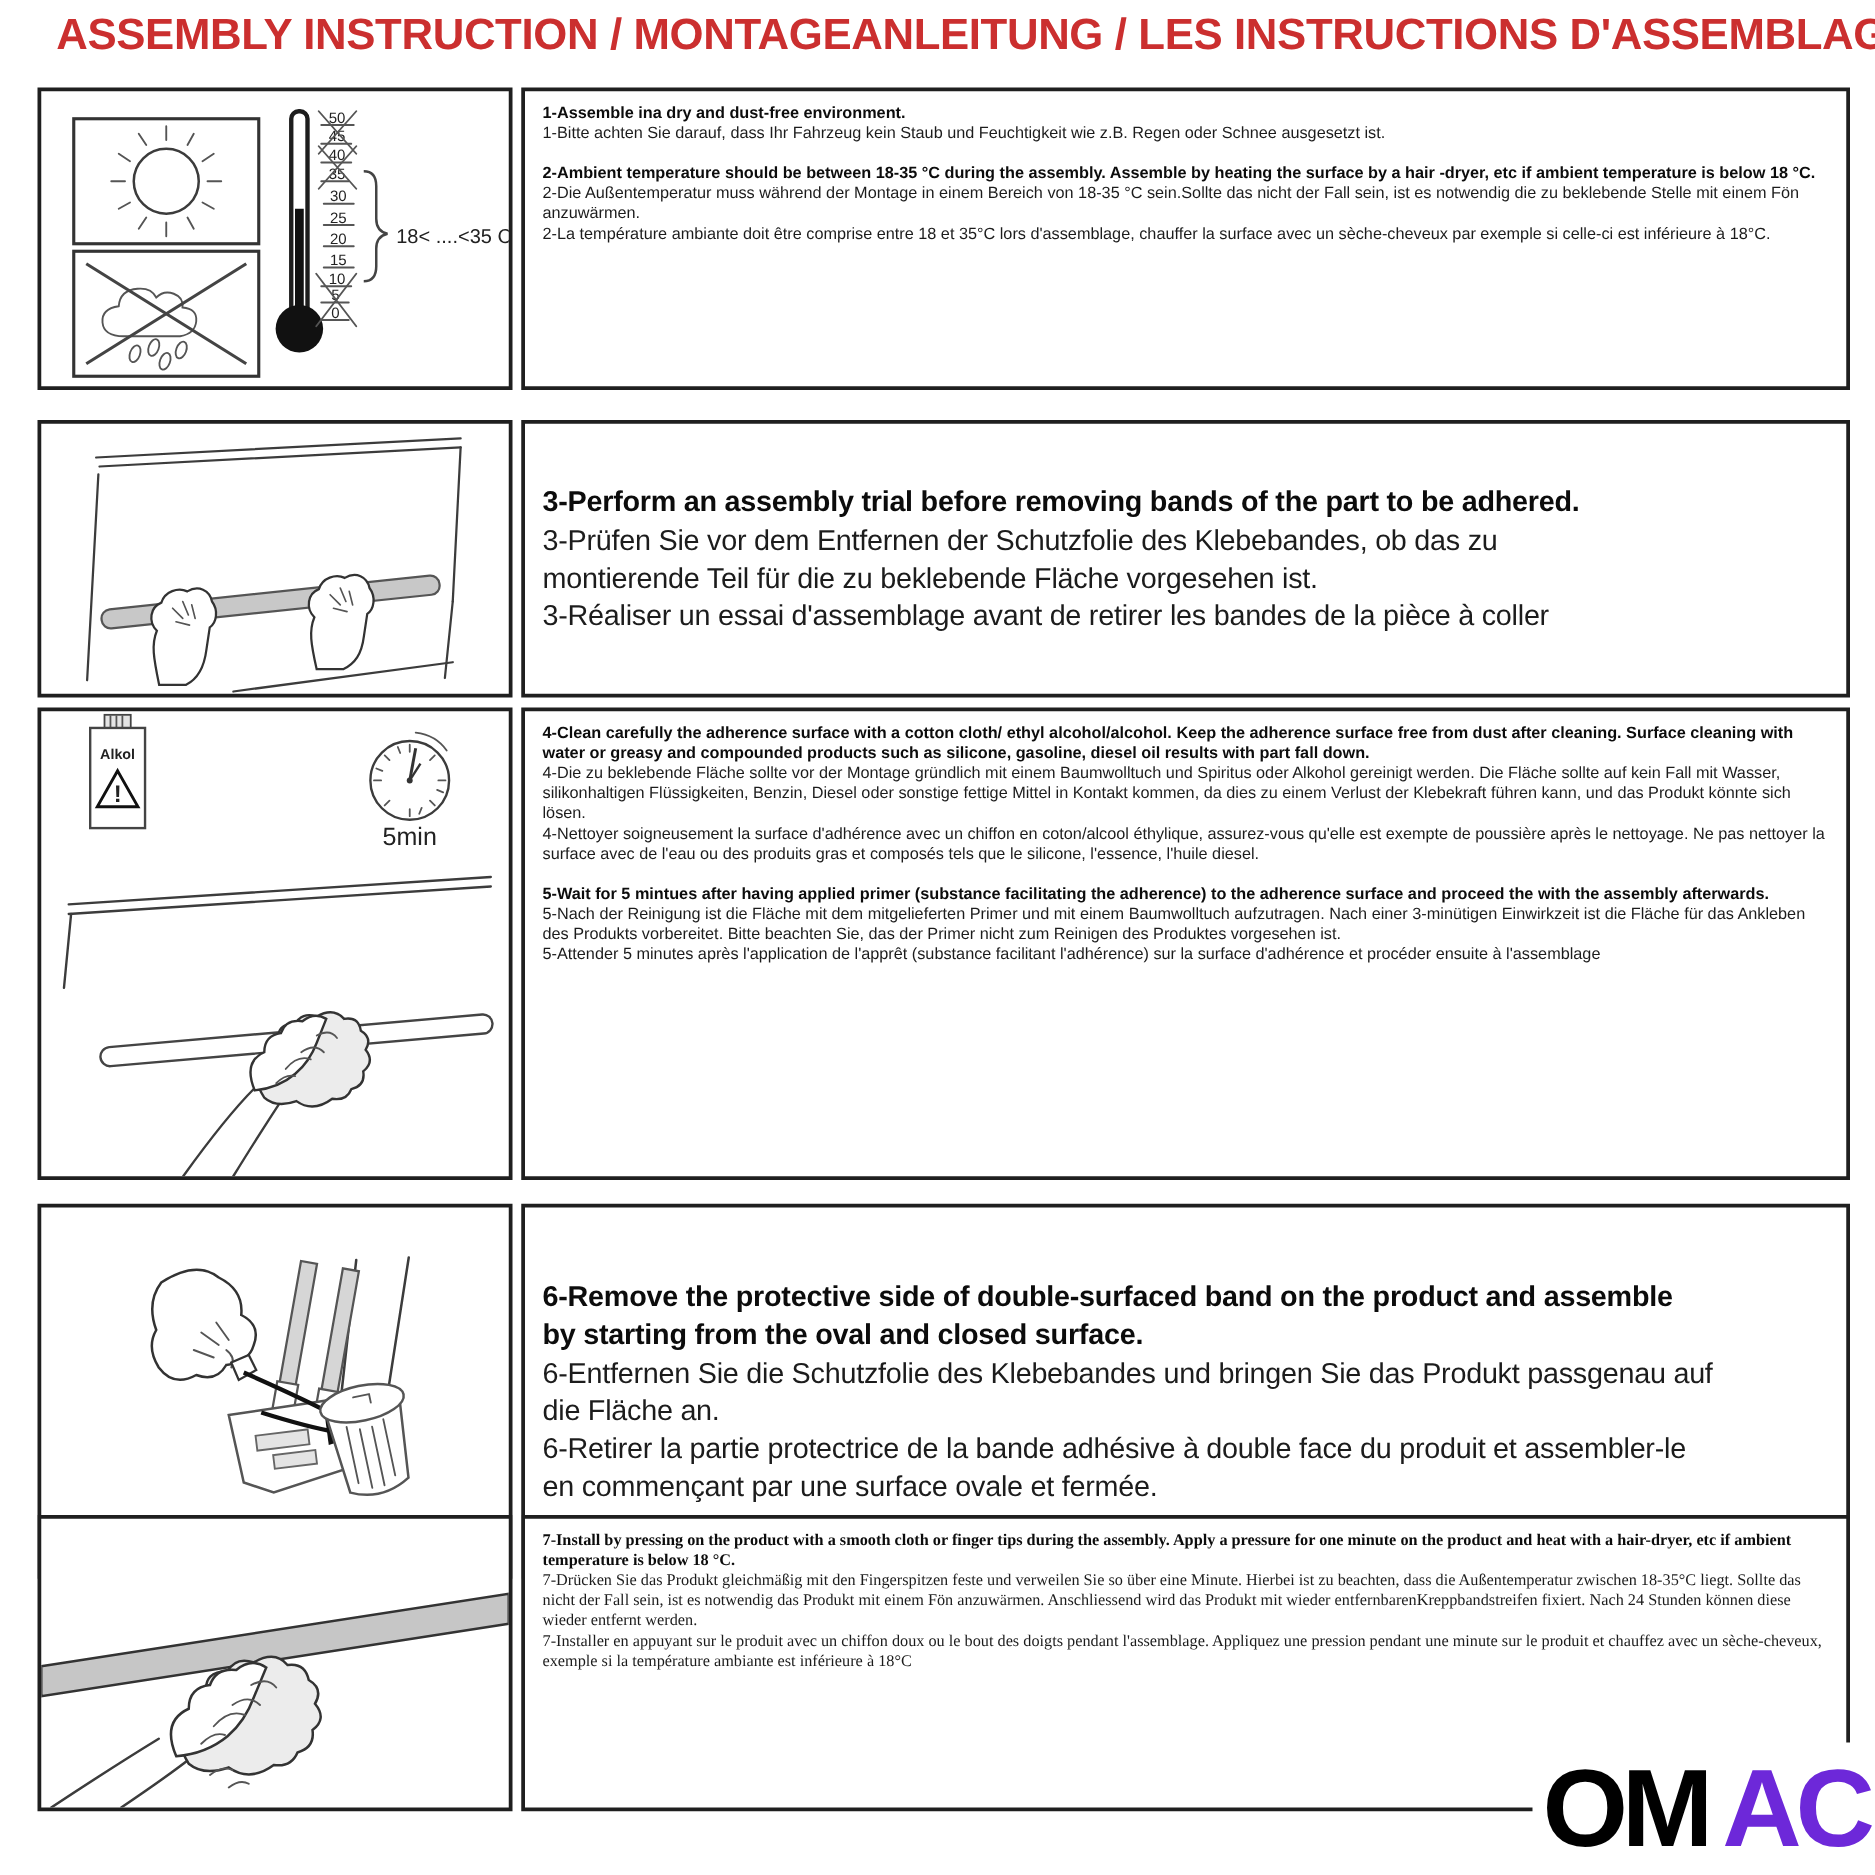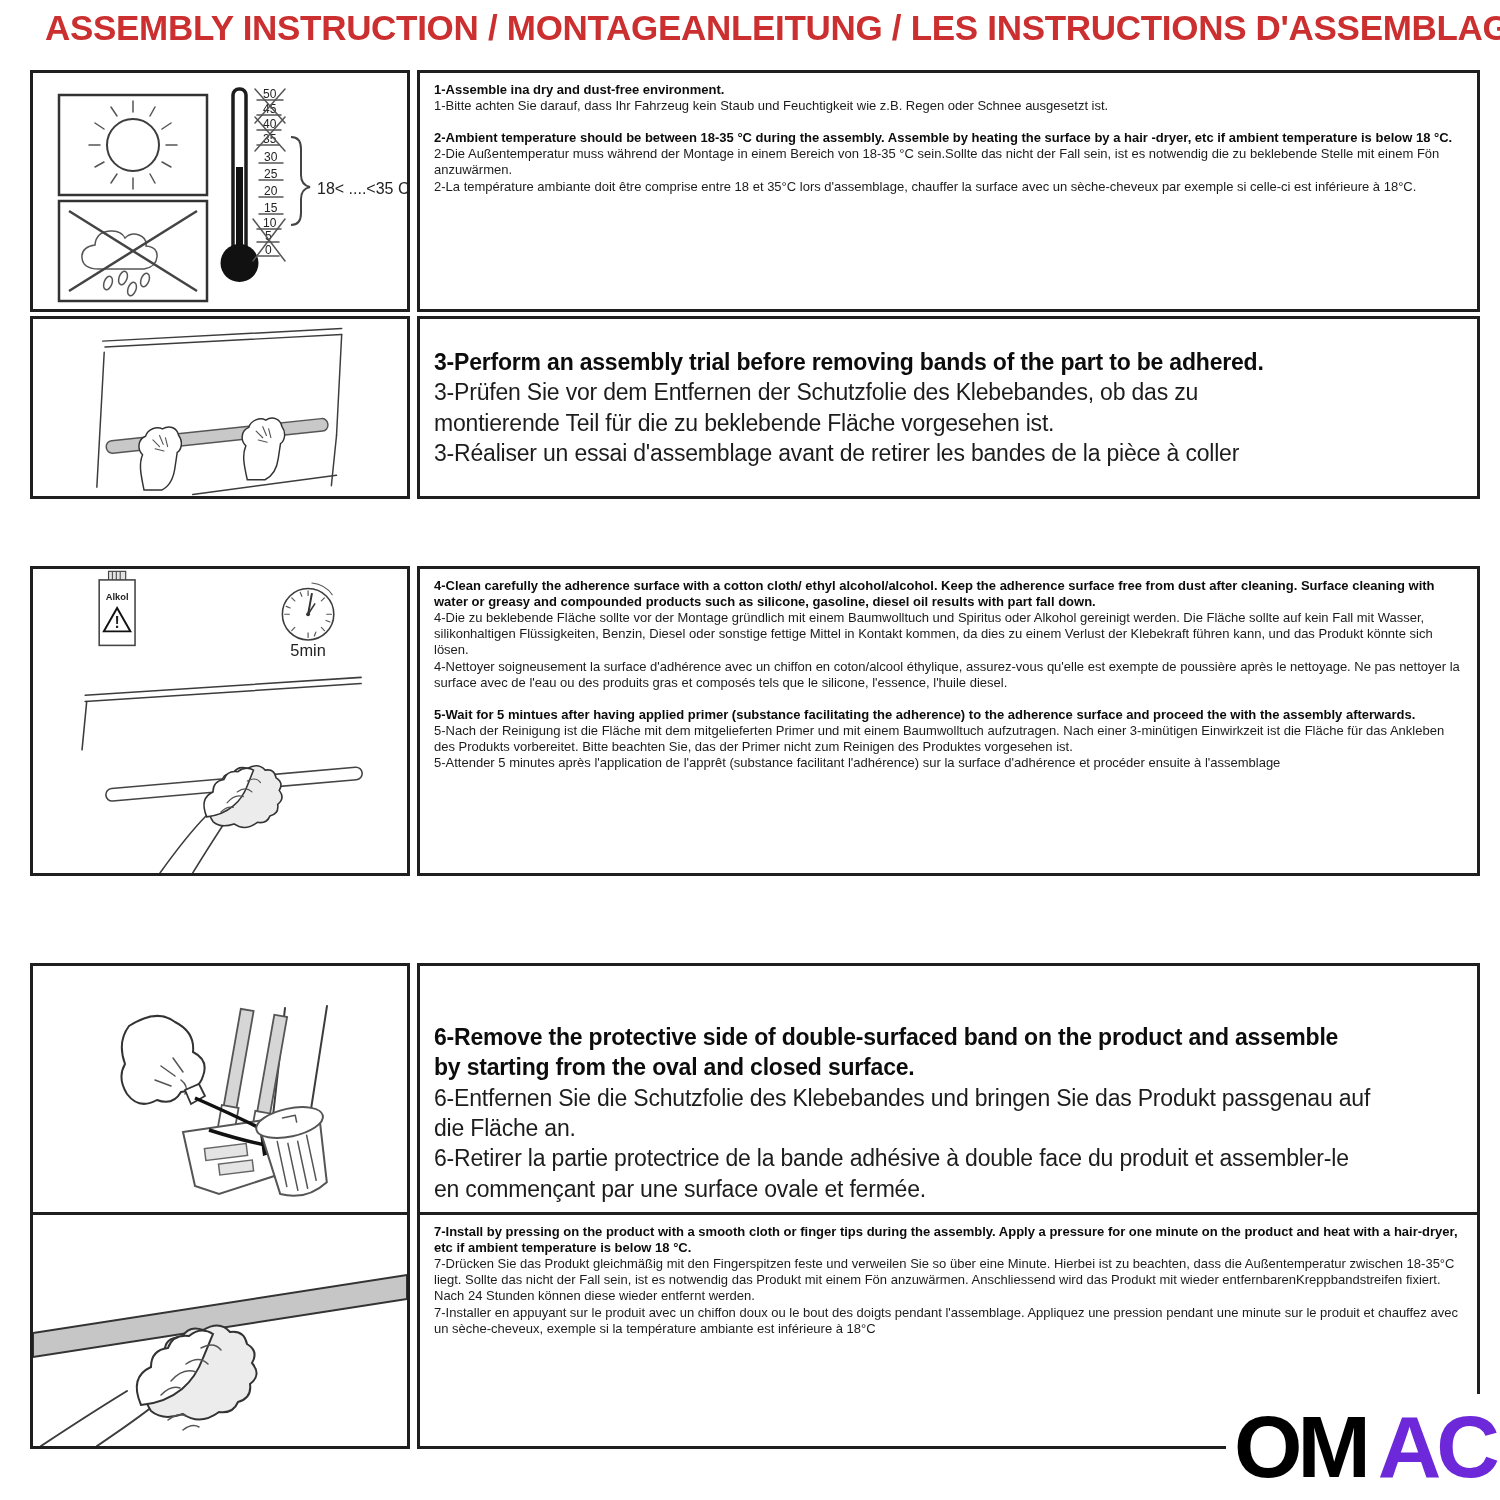--- a/index.html
+++ b/index.html
@@ -4,22 +4,22 @@
 <style>
   html,body{margin:0;padding:0;background:#ffffff;}
   body{width:1500px;height:1500px;position:relative;overflow:hidden;
        font-family:"Liberation Sans",sans-serif;color:#1c1c1c;}
   .page-title{position:absolute;left:45px;top:8px;font-size:35px;font-weight:bold;
        color:#cb2f2f;white-space:nowrap;letter-spacing:-0.3px;}
   .box{position:absolute;border:3px solid #1f1f1f;background:#fff;box-sizing:border-box;}
   .imgbox{left:30px;width:380px;}
   .txtbox{left:417px;width:1063px;padding:9px 14px;}
   .r1{top:70px;height:242px;}
-  .r2{top:316px;height:183px;}
-  .r3{top:566px;height:310px;}
+  .r2{top:336px;height:222px;}
+  .r3{top:566px;height:378px;}
   .r4{top:963px;height:300px;}
   .r5{top:1212px;height:237px;}
   .txt-sm{font-size:13px;line-height:1.24;}
   .txt-lg{font-size:23px;line-height:1.32;letter-spacing:-0.2px;}
   .txt-lg p, .txt-sm p{margin:0;white-space:pre-line;}
   .p-bold{font-weight:bold;color:#0c0c0c;}
   .gap{margin-top:16px !important;}
   .center-v{display:flex;flex-direction:column;justify-content:center;}
   .imgbox svg{display:block;width:100%;height:100%;}
   .sketch{stroke:#3c3c3c;fill:none;stroke-width:2;stroke-linecap:round;stroke-linejoin:round;}
@@ -196,21 +196,21 @@
     <polygon points="0,118 374,60 374,84 0,142" fill="#c6c6c6" stroke="#333" stroke-width="2"></polygon>
     <g>
       <path class="sketch" d="M8,231 Q58,198 94,176"></path>
       <path class="sketch" d="M64,231 Q104,204 124,188"></path>
       <path d="M118,196 q-14,-22 2,-32 q-7,-19 12,-25 q-2,-17 17,-17 q7,-12 21,-7 q17,-10 27,2 q14,-2 17,12 q12,7 5,19 q10,12 -2,21 q2,14 -12,18 q-5,12 -19,10 q-19,14 -36,2 q-20,7 -32,-3 Z" fill="#ececec" stroke="#333" stroke-width="2"></path>
       <path d="M108,190 q-12,-28 10,-38 q0,-17 17,-19 q5,-14 21,-12 q12,-10 24,-2 l-10,24 q-7,19 -21,31 q-17,14 -41,16 Z" fill="#fff" stroke="#333" stroke-width="2"></path>
       <path class="sketch-thin" d="M138,166 q12,-14 25,-9 M153,149 q13,-9 22,0 M168,133 q13,-7 20,2 M128,180 q10,-10 19,-7 M135,205 q10,-8 18,-4 M150,215 q9,-7 16,-3"></path>
     </g>
   </svg>
 </div>
-<div class="box txtbox r5 txt-sm" style="">
+<div class="box txtbox r5 txt-sm" style="font-family:Liberation Serif, serif;">
   <p class="p-bold">7-Install by pressing on the product with a smooth cloth or finger tips during the assembly. Apply a pressure for one minute on the product and heat with a hair-dryer, etc if ambient temperature is below 18 °C.</p>
   <p>7-Drücken Sie das Produkt gleichmäßig mit den Fingerspitzen feste und verweilen Sie so über eine Minute. Hierbei ist zu beachten, dass die Außentemperatur zwischen 18-35°C liegt. Sollte das nicht der Fall sein, ist es notwendig das Produkt mit einem Fön anzuwärmen. Anschliessend wird das Produkt mit wieder entfernbarenKreppbandstreifen fixiert. Nach 24 Stunden können diese wieder entfernt werden.</p>
   <p>7-Installer en appuyant sur le produit avec un chiffon doux ou le bout des doigts pendant l'assemblage. Appliquez une pression pendant une minute sur le produit et chauffez avec un sèche-cheveux, exemple si la température ambiante est inférieure à 18°C</p>
 </div>
 
 <div class="logo">
   <span class="lg-black">OM</span>
     <span class="lg-red">AC</span>
 </div>
 

